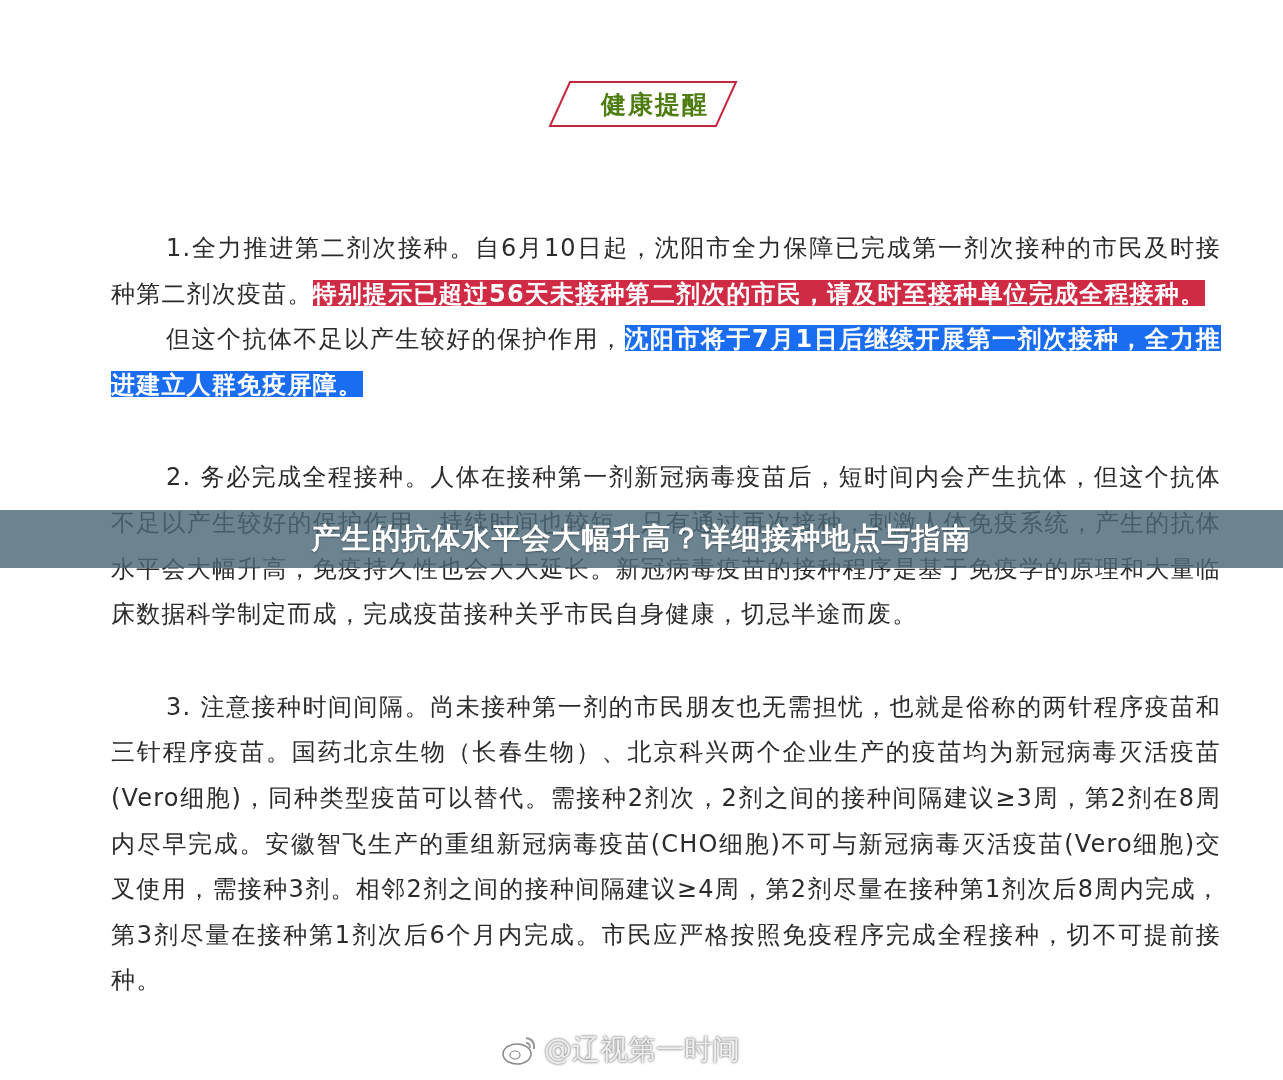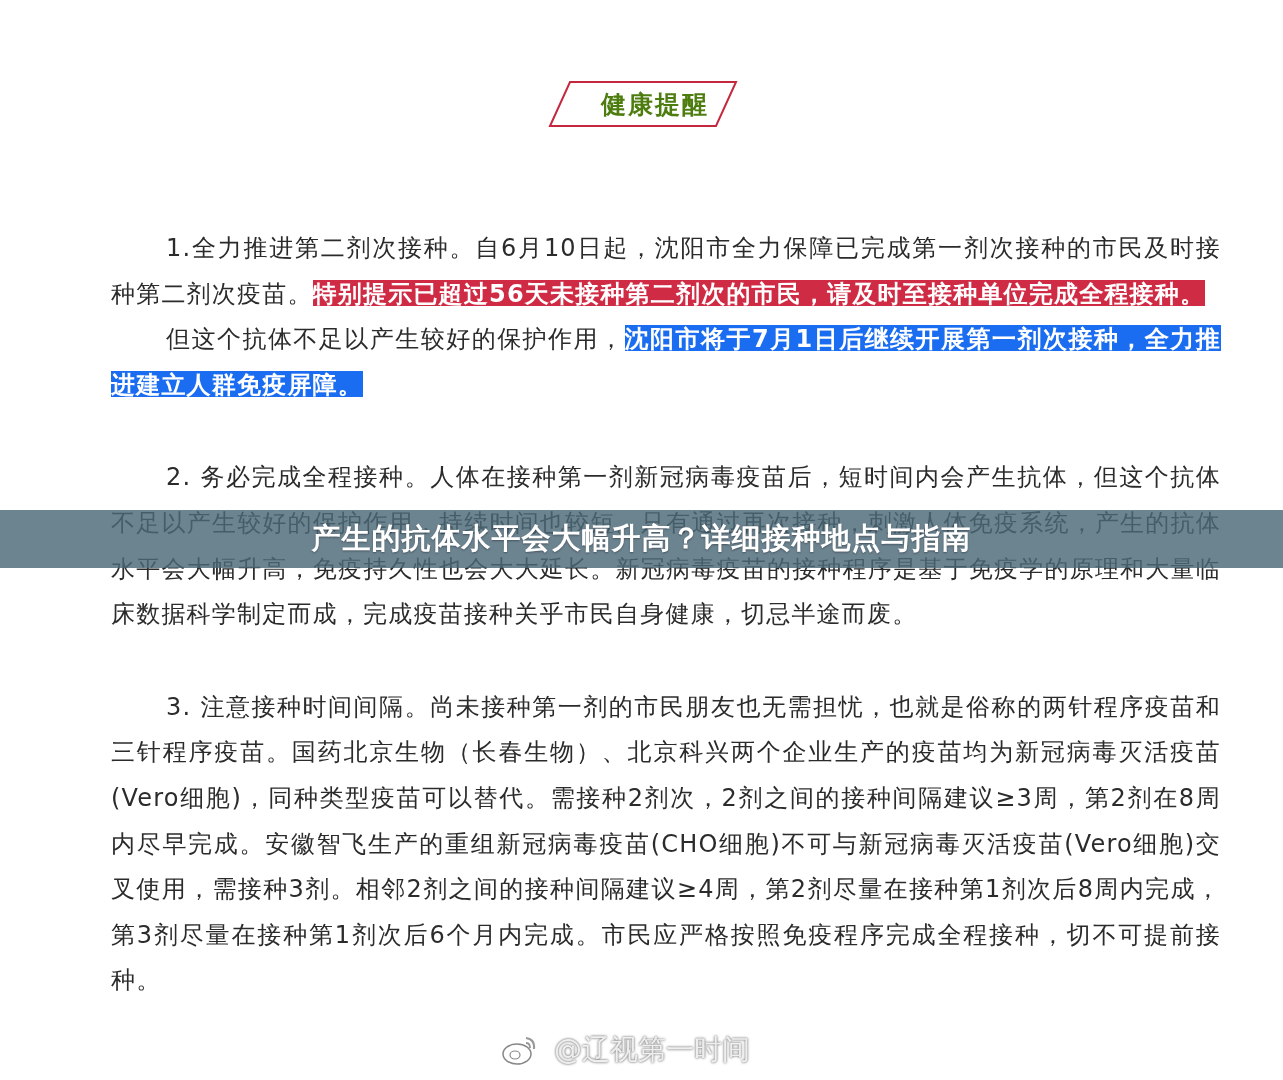--- a/index.html
+++ b/index.html
@@ -39,21 +39,21 @@
     position:absolute; left:0; top:510px; width:1283px; height:58px;
     background:rgba(76,104,120,0.82);
     display:flex; align-items:center; justify-content:center;
   }
   .title-banner span {
     color:#ffffff; font-weight:bold; font-size:29px; letter-spacing:1px;
     text-shadow:0 1px 2px rgba(0,0,0,0.35);
   }
   .watermark {
     position:absolute; left:500px; top:1030px; height:40px;
-    display:flex; align-items:center; gap:16px;
+    display:flex; align-items:center; gap:6px;
     color:rgba(255,255,255,0.85);
     font-size:28px;
     text-shadow:0 0 2px #777, 0 0 3px #999;
   }
   .watermark .logo { width:38px; height:34px; }
 </style>
 </head>
 <body>
 
 <div class="heading-badge">

